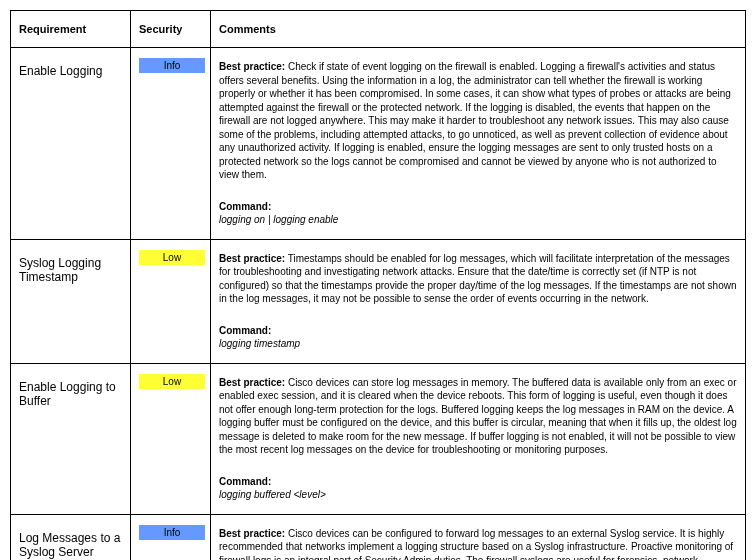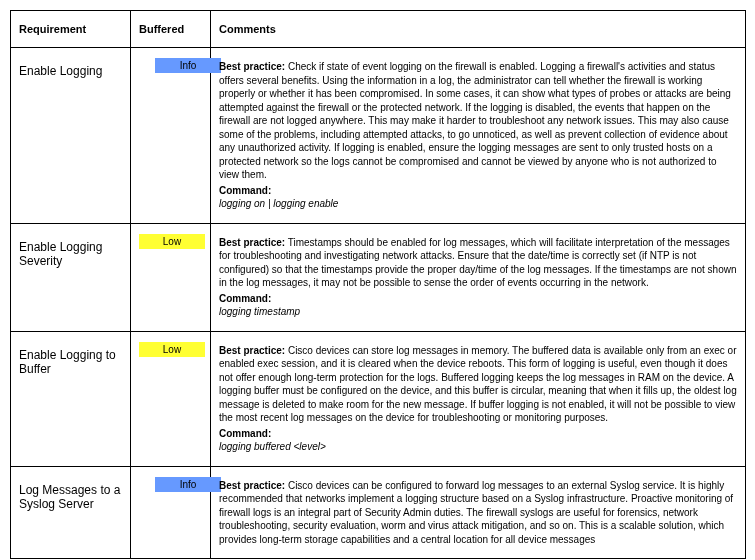--- a/index.html
+++ b/index.html
@@ -37,54 +37,54 @@
     padding-top: 10px;
   }
   .badge {
     display: inline-block;
     min-width: 50px;
     padding: 2px 8px;
     font-size: 10px;
     color: #000;
     text-align: center;
   }
-  .badge-info { background: #6699ff; margin-left: 16px; }
+  .badge-info { background: #6699ff; }
   .badge-low  { background: #ffff33; }
   td.comments {
     font-size: 10px;
     line-height: 1.35;
   }
   .bp-label { font-weight: bold; }
-  .cmd-label { font-weight: bold; display: block; margin-top: 2px;}
+  .cmd-label { font-weight: bold; display: block; margin-top: 18px;}
   .cmd-text { font-style: italic; }
 </style>
 </head>
 <body>
 
 <table>
   <colgroup>
     <col class="c1">
       <col class="c2">
       <col class="c3">
   </colgroup>
   <thead>
     <tr>
       <th>Requirement</th>
-      <th>Buffered</th>
+      <th>Security</th>
       <th>Comments</th>
     </tr>
   </thead>
   <tbody id="tbody">
       <tr>
         <td class="req">Enable Logging</td>
         <td class="sev"><span class="badge badge-info" style="background: rgb(102, 153, 255);">Info</span></td>
         <td class="comments"><span class="bp-label">Best practice:</span> <span>Check if state of event logging on the firewall is enabled. Logging a firewall's activities and status offers several benefits. Using the information in a log, the administrator can tell whether the firewall is working properly or whether it has been compromised. In some cases, it can show what types of probes or attacks are being attempted against the firewall or the protected network. If the logging is disabled, the events that happen on the firewall are not logged anywhere. This may make it harder to troubleshoot any network issues. This may also cause some of the problems, including attempted attacks, to go unnoticed, as well as prevent collection of evidence about any unauthorized activity. If logging is enabled, ensure the logging messages are sent to only trusted hosts on a protected network so the logs cannot be compromised and cannot be viewed by anyone who is not authorized to view them.</span><span class="cmd-label">Command:</span><span class="cmd-text">logging on | logging enable</span></td>
       </tr>
       <tr>
-        <td class="req">Enable Logging Severity</td>
+        <td class="req">Syslog Logging Timestamp</td>
         <td class="sev"><span class="badge badge-low" style="background: rgb(255, 255, 51);">Low</span></td>
         <td class="comments"><span class="bp-label">Best practice:</span> <span>Timestamps should be enabled for log messages, which will facilitate interpretation of the messages for troubleshooting and investigating network attacks. Ensure that the date/time is correctly set (if NTP is not configured) so that the timestamps provide the proper day/time of the log messages. If the timestamps are not shown in the log messages, it may not be possible to sense the order of events occurring in the network.</span><span class="cmd-label">Command:</span><span class="cmd-text">logging timestamp</span></td>
       </tr>
       <tr>
         <td class="req">Enable Logging to Buffer</td>
         <td class="sev"><span class="badge badge-low" style="background: rgb(255, 255, 51);">Low</span></td>
         <td class="comments"><span class="bp-label">Best practice:</span> <span>Cisco devices can store log messages in memory. The buffered data is available only from an exec or enabled exec session, and it is cleared when the device reboots. This form of logging is useful, even though it does not offer enough long-term protection for the logs. Buffered logging keeps the log messages in RAM on the device. A logging buffer must be configured on the device, and this buffer is circular, meaning that when it fills up, the oldest log message is deleted to make room for the new message. If buffer logging is not enabled, it will not be possible to view the most recent log messages on the device for troubleshooting or monitoring purposes.</span><span class="cmd-label">Command:</span><span class="cmd-text">logging buffered &lt;level&gt;</span></td>
       </tr>
       <tr>
         <td class="req">Log Messages to a Syslog Server</td>

